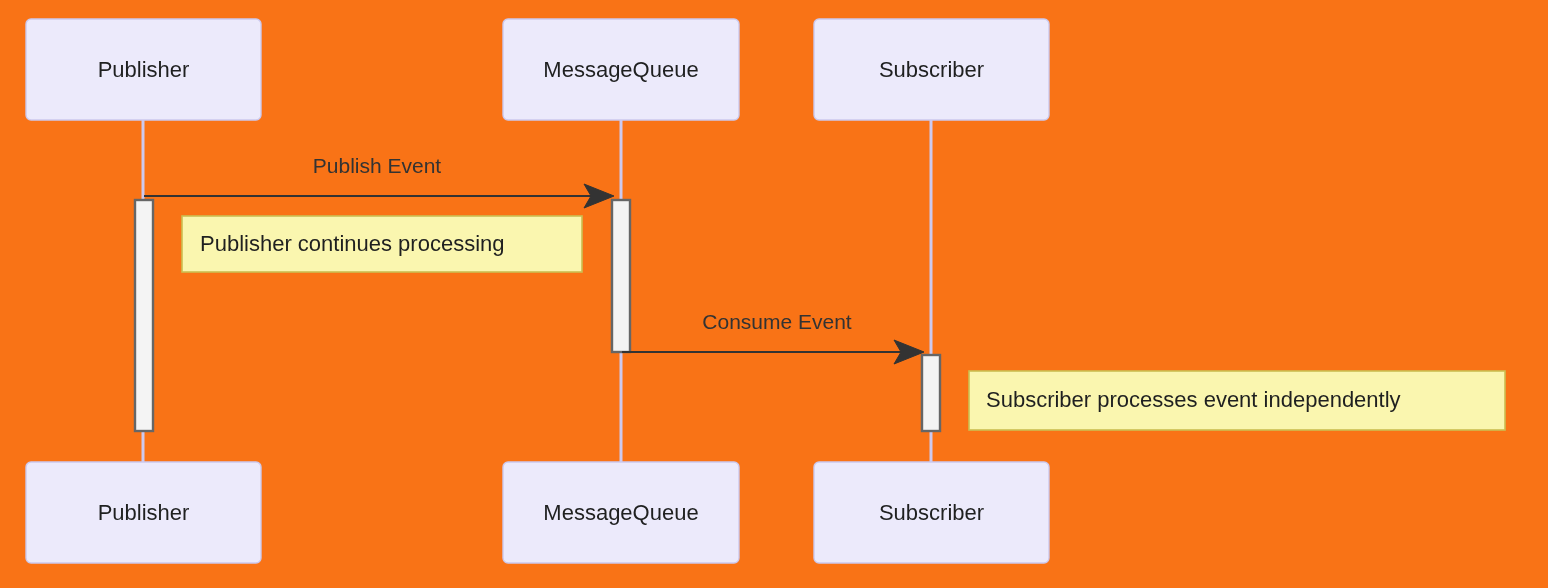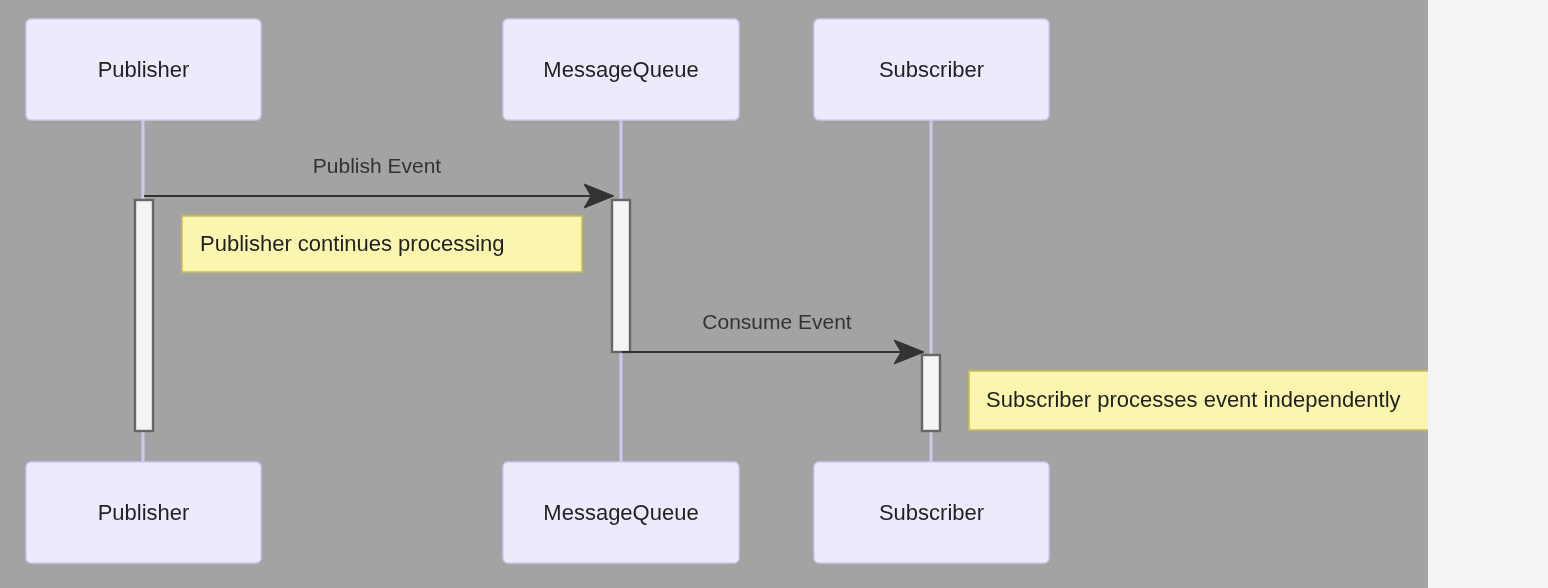--- a/index.html
+++ b/index.html
@@ -5,23 +5,23 @@
   html, body {
     margin: 0;
     padding: 0;
     background: #f4f4f4;
   }
   body {
     font-family: "Liberation Sans", sans-serif;
   }
   #diagram-root {
     position: relative;
-    width: 1428px;
+    width: 1548px;
     height: 588px;
-    background: #a3a3a3;
+    background: #f97316;
     overflow: hidden;
   }
   svg.diagram-canvas {
     position: absolute;
     left: 0;
     top: 0;
     width: 1548px;
     height: 588px;
     display: block;
   }

